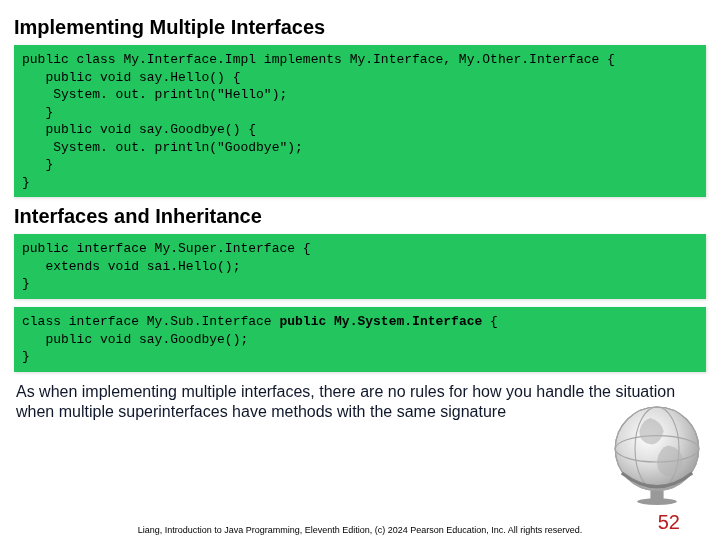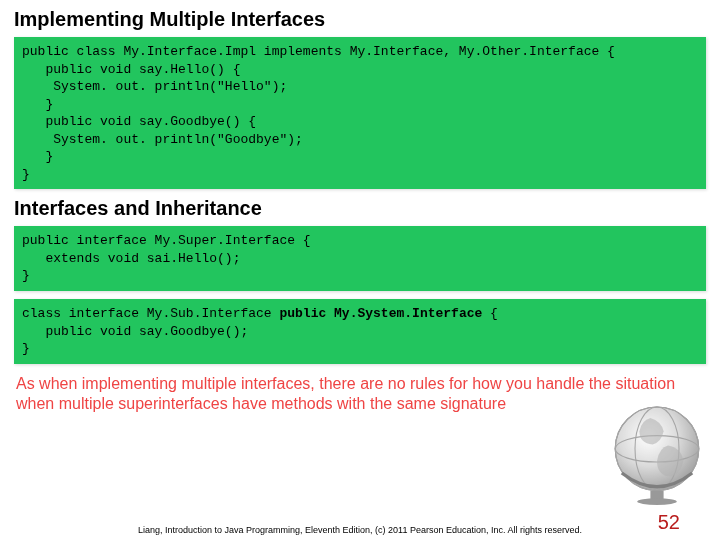--- a/index.html
+++ b/index.html
@@ -14,37 +14,37 @@
   .slide {
     padding: 8px 14px 0 14px;
   }
   .heading {
     font-size: 20px;
     font-weight: bold;
     color: #000;
     margin-bottom: 6px;
     margin-top: 2px;
   }
-  .heading.first { margin-top: 0; }
+  .heading.first { margin-top: 8px; }
   .codeblock {
     background: #22c55e;
     font-family: "Courier New", Courier, monospace;
     font-size: 13px;
     line-height: 1.35;
     padding: 6px 8px;
     color: #000;
     white-space: pre;
     margin-bottom: 8px;
     box-shadow: 1px 1px 3px rgba(0,0,0,0.15);
   }
   .codeblock .kw { font-weight: bold; }
   .bodytext {
     font-size: 16px;
     line-height: 1.3;
-    color: #ef4444;
+    color: #0f172a;
     padding: 2px 2px 0 2px;
     margin-top: 2px;
   }
   .footer {
     position: absolute;
     bottom: 4px;
     left: 0;
     width: 720px;
     text-align: center;
     font-size: 9px;
@@ -109,14 +109,14 @@
   <path d="M50 10 A38 38 0 0 1 50 86 A20 38 0 0 1 50 10" fill="none" stroke="#888" stroke-width="1"></path>
   <path d="M50 10 A38 38 0 0 0 50 86 A20 38 0 0 0 50 10" fill="none" stroke="#888" stroke-width="1"></path>
   <ellipse cx="50" cy="48" rx="38" ry="12" fill="none" stroke="#888" stroke-width="1"></ellipse>
   <path d="M44 20 q10 3 12 12 q-2 10 -10 12 q-12 -1 -12 -12 q2 -10 10 -12 Z" fill="#9a9a9a" opacity="0.6"></path>
   <path d="M60 45 q12 2 14 14 q-3 14 -14 14 q-10 -2 -10 -14 q2 -12 10 -14 Z" fill="#9a9a9a" opacity="0.6"></path>
   <path d="M18 70 q32 25 64 0" fill="none" stroke="#555" stroke-width="3"></path>
   <rect x="44" y="86" width="12" height="8" fill="#777"></rect>
   <ellipse cx="50" cy="96" rx="18" ry="3" fill="#777"></ellipse>
 </svg>
 
-<div class="footer">Liang, Introduction to Java Programming, Eleventh Edition, (c) 2011 Pearson Education, Inc. All rights reserved.</div>
+<div class="footer">Liang, Introduction to Java Programming, Eleventh Edition, (c) 2024 Pearson Education, Inc. All rights reserved.</div>
 <div class="pagenum">52</div>
 
 </body></html>

